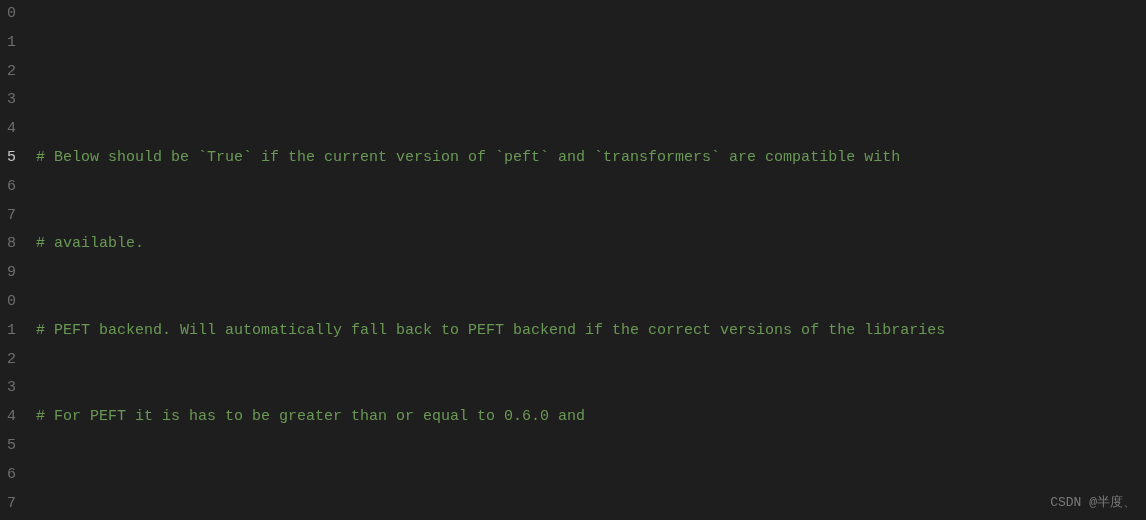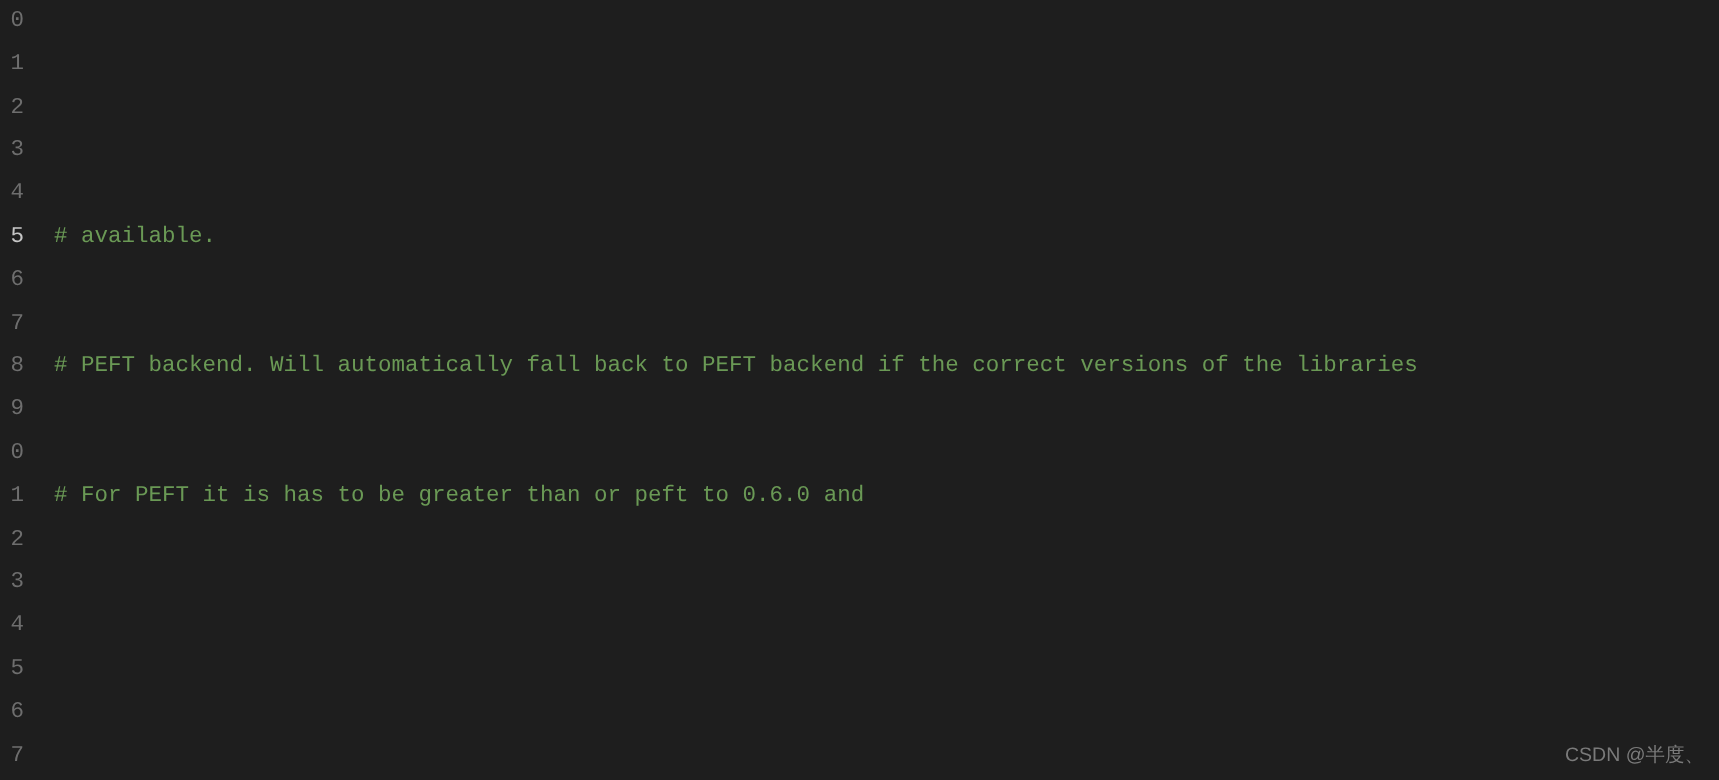--- a/index.html
+++ b/index.html
@@ -30,21 +30,21 @@
     white-space: pre;
   }
   .line { height: 28.8px; }
   .line.hl { background: rgba(255,255,255,0.035); }
   .c  { color: #6a9955; }       
   .watermark {
     position: absolute;
     bottom: 4px;
     right: 10px;
     color: #7a7a7a;
-    font-family: Liberation Sans, sans-serif;
+    font-family: Liberation Mono, monospace;
     font-size: 13px;
   }
 </style>
 </head>
 <body>
 
 <div class="editor">
   <div class="gutter">
     <div class="line">0</div>
     <div class="line">1</div>
@@ -61,23 +61,24 @@
     <div class="line">2</div>
     <div class="line">3</div>
     <div class="line">4</div>
     <div class="line">5</div>
     <div class="line">6</div>
     <div class="line">7</div>
   </div>
 
   <div class="code">
     <div class="line"></div>
+    <div class="line"><span class="c"># Below should be `True` if the current version of `peft` and `transformers` are compatible with</span></div>
     <div class="line"><span class="c"># available.</span></div>
     <div class="line"><span class="c"># PEFT backend. Will automatically fall back to PEFT backend if the correct versions of the libraries</span></div>
-    <div class="line"><span class="c"># For PEFT it is has to be greater than or peft to 0.6.0 and</span></div>
+    <div class="line"><span class="c"># For PEFT it is has to be greater than or equal to 0.6.0 and</span></div>
     
     
     
     
     
     
     
     
     
     

